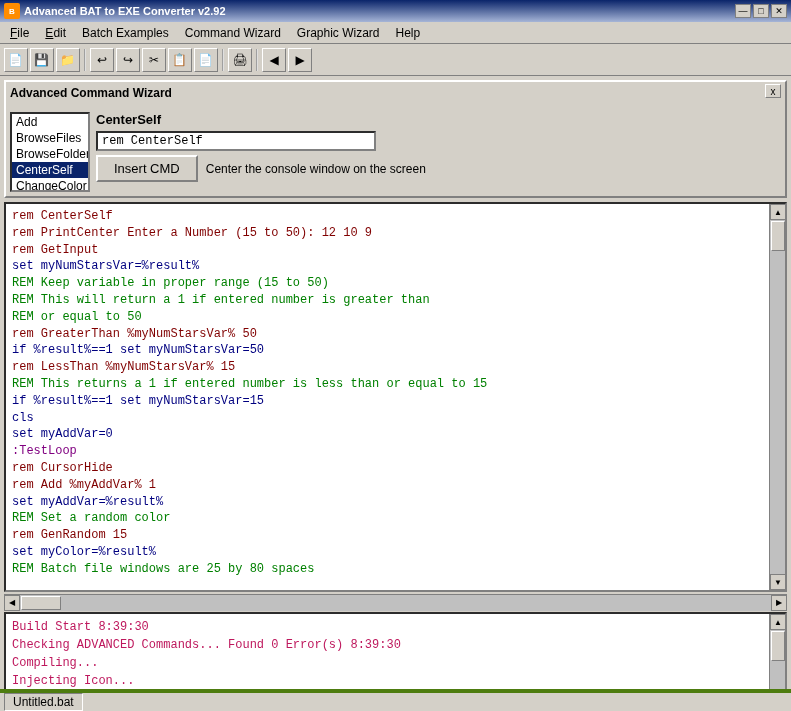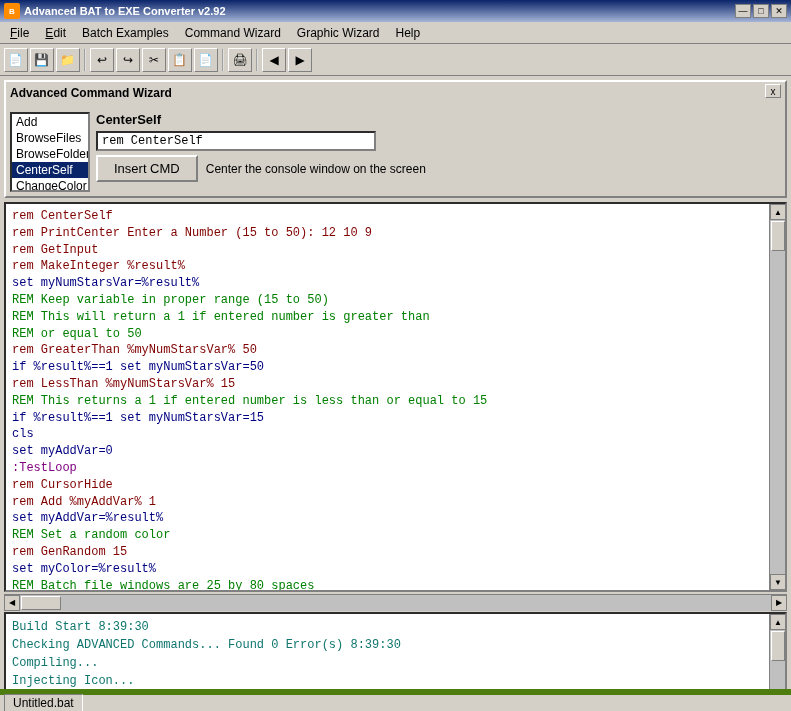--- a/index.html
+++ b/index.html
@@ -309,35 +309,35 @@
       height: 100px;
       overflow: hidden;
       display: flex;
     }
     .log-content {
       flex: 1;
       padding: 4px 6px;
       font-family: 'Courier New', monospace;
       font-size: 12px;
       line-height: 1.5;
-      color: #0f766e;
+      color: #be185d;
       overflow-y: auto;
     }
     .log-scrollbar {
       width: 16px;
       background: #d4d0c8;
       border-left: 1px solid #808080;
       display: flex;
       flex-direction: column;
     }
 
     
     .statusbar {
       background: #d4d0c8;
-      border-top: 6px solid #4d7c0f;
+      border-top: 4px solid #4d7c0f;
       height: 22px;
       display: flex;
       align-items: center;
       padding: 0 4px;
       position: absolute;
       bottom: 0;
       left: 0;
       right: 0;
     }
     .status-item {
@@ -419,21 +419,20 @@
       </div>
     </div>
   </div>
 </div>
 
 <div class="editor-area">
   <div class="editor-content" id="editor-content">
   <span class="code-line c-rem">rem CenterSelf</span>
       <span class="code-line c-rem">rem PrintCenter Enter a Number (15 to 50): 12 10 9</span>
       <span class="code-line c-rem">rem GetInput</span>
-      <span class="code-line c-rem">rem MakeInteger %result%</span>
       <span class="code-line c-set">set myNumStarsVar=%result%</span>
       <span class="code-line c-rem-comment">REM Keep variable in proper range (15 to 50)</span>
       <span class="code-line c-rem-comment">REM This will return a 1 if entered number is greater than</span>
       <span class="code-line c-rem-comment">REM or equal to 50</span>
       <span class="code-line c-rem">rem GreaterThan %myNumStarsVar% 50</span>
       <span class="code-line c-if">if %result%==1 set myNumStarsVar=50</span>
       <span class="code-line c-rem">rem LessThan %myNumStarsVar% 15</span>
       <span class="code-line c-rem-comment">REM This returns a 1 if entered number is less than or equal to 15</span>
       <span class="code-line c-if">if %result%==1 set myNumStarsVar=15</span>
       <span class="code-line c-cls">cls</span>

